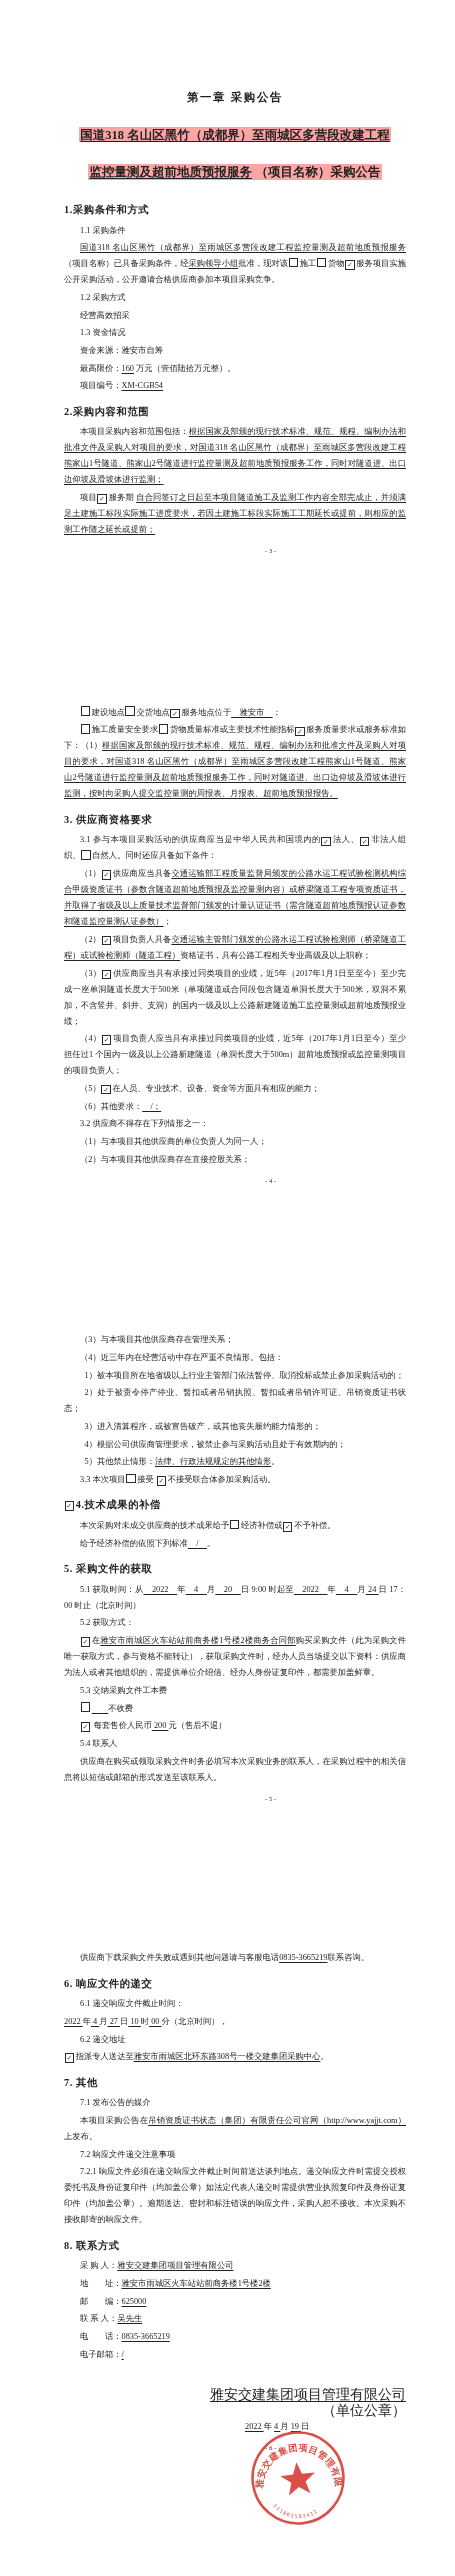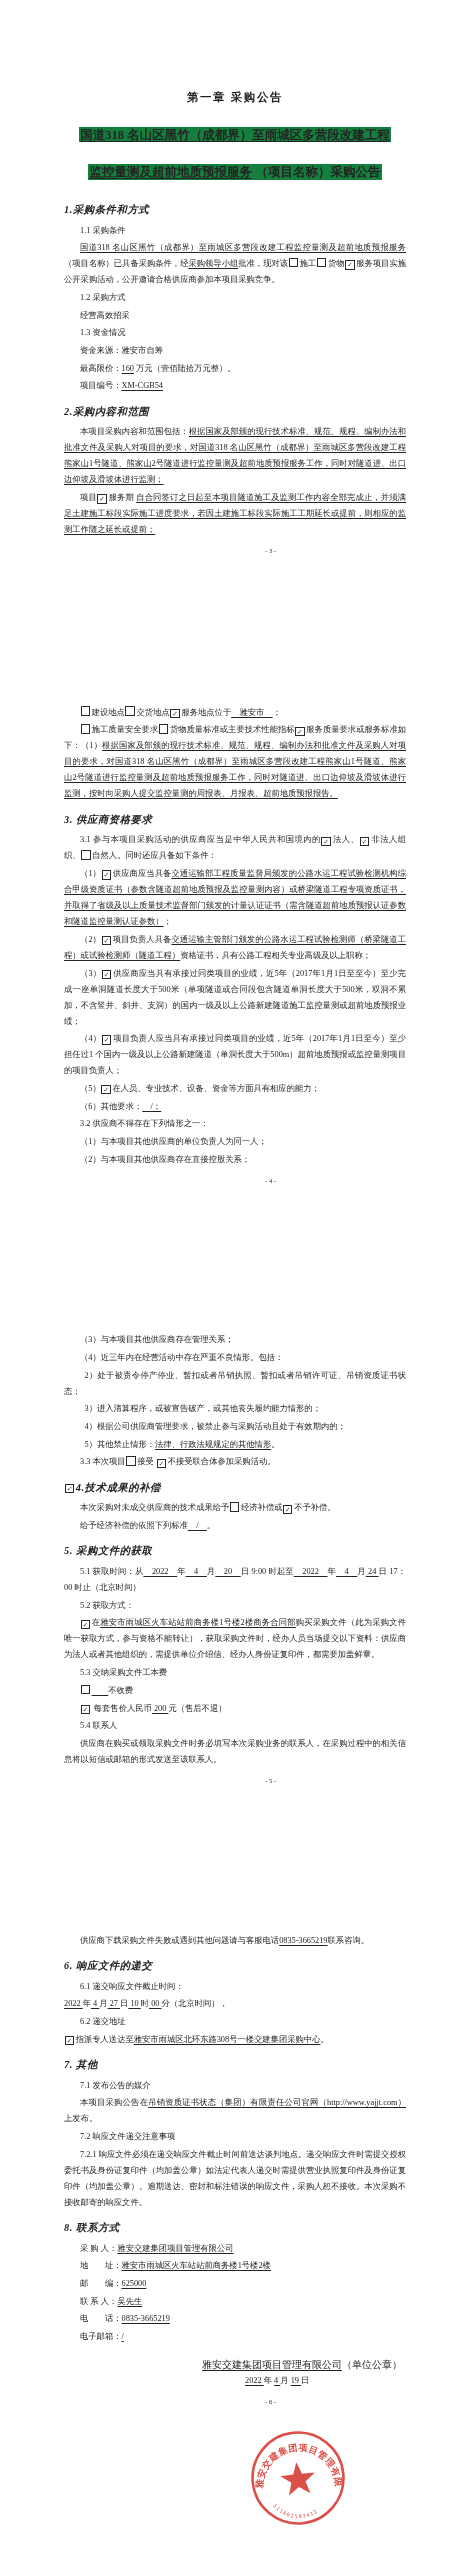--- a/index.html
+++ b/index.html
@@ -5,28 +5,28 @@
   html,body{margin:0;padding:0;}
   body{
     width:456px;height:2576px;background:#ffffff;position:relative;overflow:hidden;
     font-family:"Liberation Serif","DejaVu Serif",serif;color:#232323;
   }
   .page{position:absolute;left:0;top:0;width:456px;height:1832px;
     padding:90px 50px 14px 64px;box-sizing:border-box;}
   .chapter{text-align:center;font-size:11.4px;font-weight:bold;letter-spacing:1.7px;}
   .title{text-align:center;font-size:12.5px;font-weight:bold;line-height:19.4px;margin-top:20.5px;}
   .title + .title{margin-top:18px;}
-  .hl{background:#15803d;padding:0.6px 1.7px;}
+  .hl{background:#fca5a5;padding:0.6px 1.7px;}
   .u{text-decoration:underline;text-underline-offset:2.3px;}
-  .h{font-size:10.3px;font-weight:bold;margin:10.3px 0 5.7px;letter-spacing:0.6px;font-style:italic;}
+  .h{font-size:10.3px;font-weight:bold;margin:10.3px 0 5.7px;letter-spacing:0.6px;}
   .p{font-size:8.3px;line-height:16px;margin:1.7px 0;text-align:justify;}
   .i1{text-indent:16px;}
   .i2{text-indent:20.5px;}
   .pn{font-size:6.8px;margin:9px 0 0 201px;color:#333;}
-  .sign{font-size:10px;line-height:16px;margin-top:12px;padding-left:138px;}
+  .sign{font-size:14px;line-height:16px;margin-top:24px;padding-left:138px;text-align:right;}
   .date{font-size:8.3px;line-height:16px;margin-top:0;padding-left:181px;}
   .cb{display:inline-block;width:7.4px;height:7.4px;border:0.9px solid #2a2a2a;
     font-size:6.8px;line-height:7.4px;text-align:center;vertical-align:-1.1px;
     margin:0 1.7px 0 0.6px;font-weight:normal;text-indent:0;}
   .h .cb{vertical-align:0px;}
   .stamp{position:absolute;left:248px;top:2428px;width:100px;height:100px;
     transform:rotate(-6deg);opacity:.88;}
 </style>
 </head>
 <body>
@@ -60,20 +60,21 @@
     <div class="p i1"><span>（4）</span><span class="cb">✓</span><span>项目负责人应当具有承接过同类项目的业绩，近5年（2017年1月1日至今）至少担任过1 个国内一级及以上公路新建隧道（单洞长度大于500m）超前地质预报或监控量测项目的项目负责人；</span></div>
     <div class="p i1"><span>（5）</span><span class="cb">✓</span><span>在人员、专业技术、设备、资金等方面具有相应的能力；</span></div>
     <div class="p i1"><span>（6）其他要求：</span><span class="u">　/；</span></div>
     <div class="p i1"><span>3.2 供应商不得存在下列情形之一：</span></div>
     <div class="p i1"><span>（1）与本项目其他供应商的单位负责人为同一人；</span></div>
     <div class="p i1"><span>（2）与本项目其他供应商存在直接控股关系；</span></div>
     <div class="pn"><span>- 4 -</span></div>
     <div style="height: 147px;"></div>
     <div class="p i1"><span>（3）与本项目其他供应商存在管理关系；</span></div>
     <div class="p i1"><span>（4）近三年内在经营活动中存在严重不良情形。包括：</span></div>
+    <div class="p i2"><span>1）被本项目所在地省级以上行业主管部门依法暂停、取消投标或禁止参加采购活动的；</span></div>
     <div class="p i2"><span>2）处于被责令停产停业、暂扣或者吊销执照、暂扣或者吊销许可证、吊销资质证书状态；</span></div>
     <div class="p i2"><span>3）进入清算程序，或被宣告破产，或其他丧失履约能力情形的；</span></div>
     <div class="p i2"><span>4）根据公司供应商管理要求，被禁止参与采购活动且处于有效期内的；</span></div>
     <div class="p i2"><span>5）其他禁止情形：</span><span class="u">法律、行政法规规定的其他情形</span><span>。</span></div>
     <div class="p i1"><span>3.3 本次项目</span><span class="cb"></span><span>接受 </span><span class="cb">✓</span><span>不接受联合体参加采购活动。</span></div>
     <div class="h"><span class="cb">✓</span><span>4.技术成果的补偿</span></div>
     <div class="p i1"><span>本次采购对未成交供应商的技术成果给予</span><span class="cb"></span><span>经济补偿或</span><span class="cb">✓</span><span>不予补偿。</span></div>
     <div class="p i1"><span>给予经济补偿的依照下列标准</span><span class="u">　/　</span><span>。</span></div>
     <div class="h"><span>5. 采购文件的获取</span></div>
     <div class="p i1"><span>5.1 获取时间：从</span><span class="u">　2022　</span><span>年</span><span class="u">　4　</span><span>月</span><span class="u">　20　</span><span>日 9:00 时起至</span><span class="u">　2022　</span><span>年</span><span class="u">　4　</span><span>月</span><span class="u"> 24 </span><span>日 17：00 时止（北京时间）</span></div>

